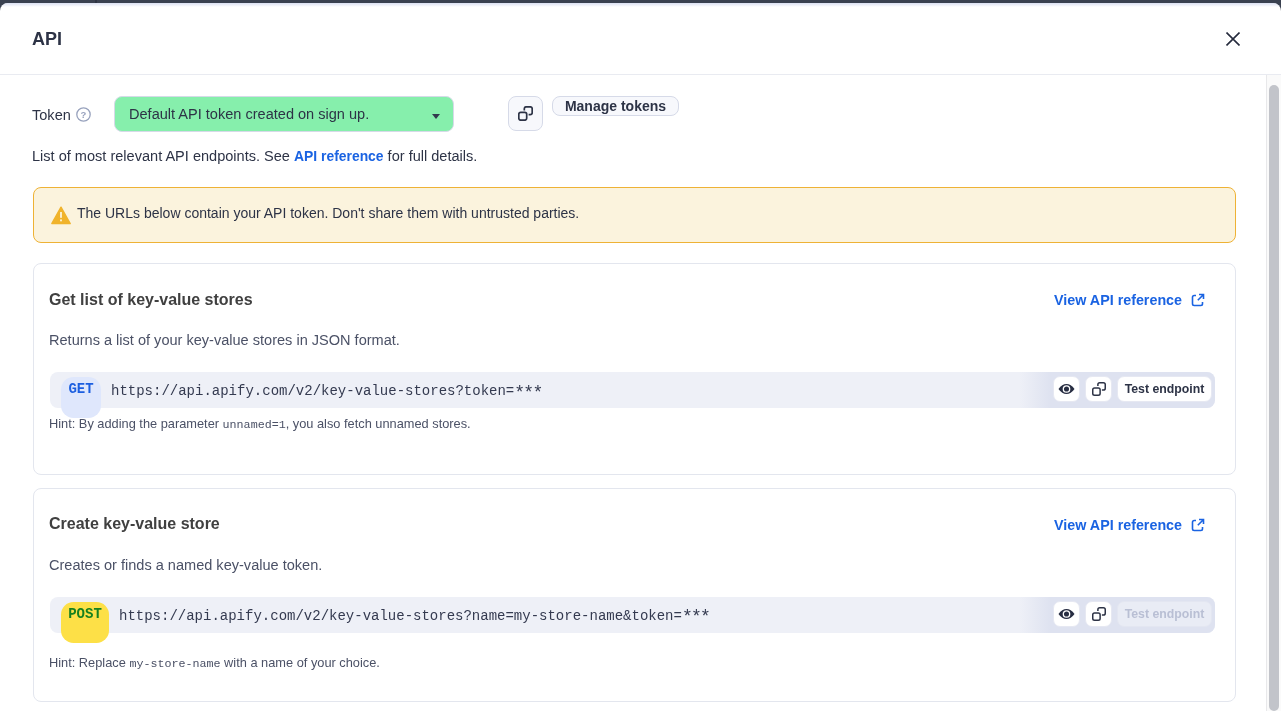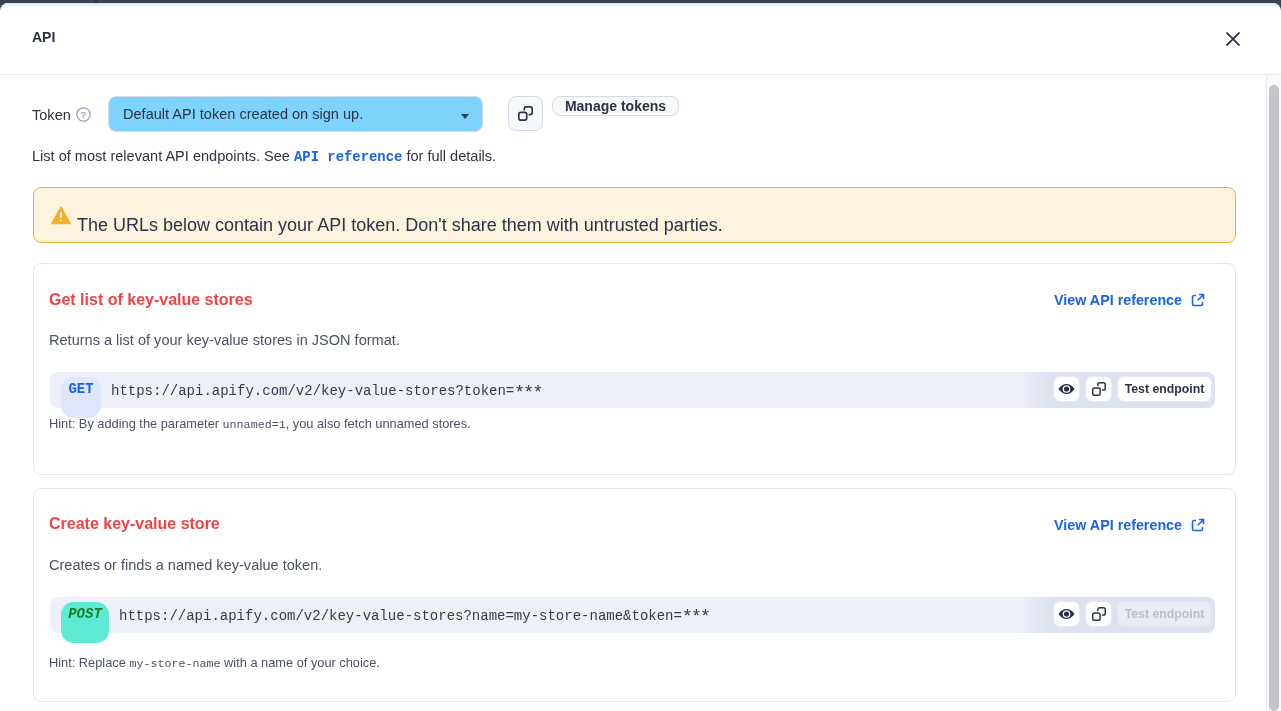--- a/index.html
+++ b/index.html
@@ -3,62 +3,62 @@
 <meta charset="utf-8">
 <style>
   * { margin:0; padding:0; box-sizing:border-box; }
   html,body { width:1281px; height:711px; overflow:hidden; }
   body { background:#3a4150; font-family:"Liberation Sans", sans-serif; }
   .modal { position:absolute; left:0; top:3px; width:1281px; height:708px;
            background:#fff; border-radius:8px 8px 0 0; overflow:hidden; }
   .topfade { position:absolute; left:0; top:0; width:1281px; height:4px;
              background:linear-gradient(#dbe0f2, rgba(255,255,255,0)); }
   .vline { position:absolute; left:95px; top:0; width:2px; height:3px; background:#2e3443; }
-  .hdr-title { position:absolute; left:32px; top:26px; font-size:14px; font-weight:700;
+  .hdr-title { position:absolute; left:32px; top:26px; font-size:18px; font-weight:700;
                color:#2d3346; }
   .divider { position:absolute; left:0; top:71px; width:1281px; height:1px; background:#e9ebf1; }
 
   
   .label { position:absolute; left:32px; top:104px; font-size:14.55px; color:#2d3346; }
   .help { position:absolute; left:76px; top:104px; }
-  .select { position:absolute; left:108px; top:93px; width:375px; height:36px;
-            background:#7dd3fc; border:1px solid #d6dae8; border-radius:8px;
+  .select { position:absolute; left:114px; top:93px; width:340px; height:36px;
+            background:#86efac; border:1px solid #d6dae8; border-radius:8px;
             font-size:14.55px; color:#2d3346; line-height:34px; padding-left:14px; }
   .caret { position:absolute; right:13px; top:17px; width:0; height:0;
            border-left:4.5px solid transparent; border-right:4.5px solid transparent;
            border-top:5.5px solid #333a4e; }
   .btn-light { position:absolute; background:#f7f8fc; border:1px solid #d6dae8; border-radius:8px;
                display:flex; align-items:center; justify-content:center; }
   .copy-btn { left:508px; top:93px; width:35px; height:35px; }
   .manage-btn { left:552px; top:93px; width:127px; height:20px;
                 font-size:14px; font-weight:700; color:#2d3346; }
 
   .intro { position:absolute; left:32px; top:145px; font-size:14.55px; color:#2d3346; }
-  .link { color:#1a63e2; text-decoration:none; font-weight:700; font-size:13.9px;font-family:Liberation Mono, monospace; }
+  .link { color:#1a63e2; text-decoration:none; font-weight:700; font-size:13.9px; }
 
   .banner { position:absolute; left:33px; top:184px; width:1203px; height:56px;
             background:#fbf3dd; border:1px solid #eeb235; border-radius:8px; }
-  .banner-text { position:absolute; left:43px; top:27px; font-size:18px; color:#2d3346; }
+  .banner-text { position:absolute; left:43px; top:17px; font-size:14px; color:#2d3346; }
 
   .card { position:absolute; left:33px; width:1203px; background:#fff;
           border:1px solid #e3e6ee; border-radius:8px; }
   .card1 { top:260px; height:212px; }
   .card2 { top:484.5px; height:214.5px; }
   .card2 .card-title { top:26px; }
   .card2 .hint { top:166px; }
-  .card-title { position:absolute; left:15px; top:27px; font-size:16px; font-weight:700; color:#ef4444; }
+  .card-title { position:absolute; left:15px; top:27px; font-size:16px; font-weight:700; color:#404040; }
   .view-ref { position:absolute; right:30px; top:28px; font-size:14.3px; font-weight:700; color:#1a63e2; }
   .card-desc { position:absolute; left:15px; top:68px; font-size:14.55px; color:#4b5166; }
   .endpoint { position:absolute; left:16px; top:108px; width:1165px; height:36px;
               background:#eef0f7; border-radius:8px; }
   .method { position:absolute; left:11px; top:5px; height:41px; border-radius:12.5px;
             font-family:"Liberation Mono", monospace; font-size:14px; font-weight:700;
             line-height:25px; text-align:center; }
   .get { width:40px; background:#dfe7fc; color:#1c5fe0; }
-  .post { width:48px; background:#5eead4; color:#17811f;font-style:italic; }
+  .post { width:48px; background:#fde047; color:#17811f; }
   .url { position:absolute; left:61px; top:0; height:24px; line-height:36px;
          font-family:"Liberation Mono", monospace; font-size:14px; color:#343a50; }
   .controls { position:absolute; right:0; top:0; height:36px; width:195px;
               background:linear-gradient(to right, rgba(222,226,240,0), #dee2f0 31px);
               border-radius:0 8px 8px 0;text-align:center; }
   .ctl-btn { position:absolute; top:4px; height:26px; background:#fff;
              border:1px solid #e6e8f2; border-radius:7px;
              display:flex; align-items:center; justify-content:center; }
   .eye-btn { right:135px; width:27px; }
   .copy2-btn { right:103px; width:27px; }

